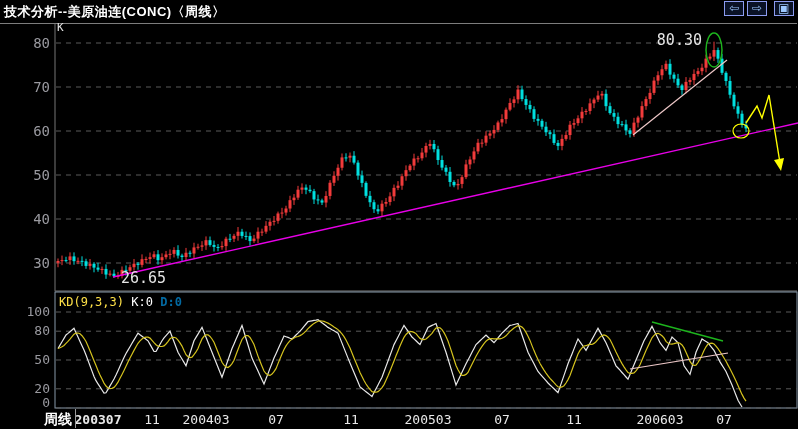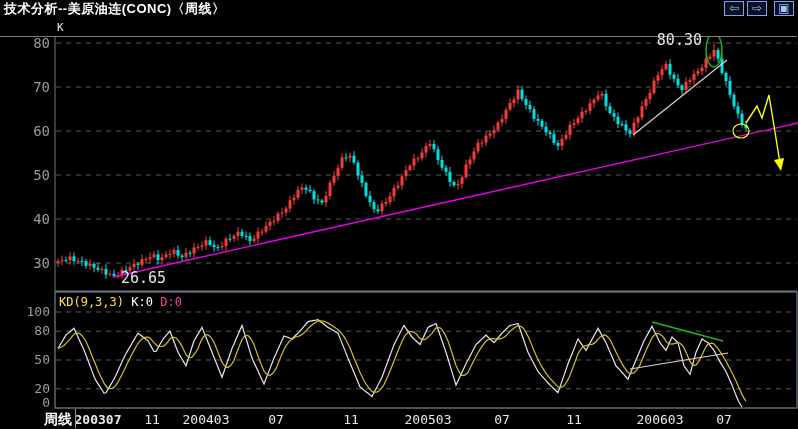--- a/index.html
+++ b/index.html
@@ -1,29 +1,29 @@
 <!DOCTYPE html>
 <html><head>
 <meta charset="utf-8">
 <style>
   html,body{margin:0;padding:0;background:#000;width:798px;height:429px;overflow:hidden;}
   *{box-sizing:border-box;}
   .window{position:relative;width:798px;height:429px;background:#000;border-right:1px solid #787878;border-bottom:1px solid #787878;font-family:"Liberation Sans",sans-serif;}
-  .titlebar{position:absolute;left:0;top:0;width:100%;height:37px;background:#000;border-bottom:1px solid #7d7d7d;display:flex;}
+  .titlebar{position:absolute;left:0;top:0;width:100%;height:24px;background:#000;border-bottom:1px solid #7d7d7d;display:flex;align-items:center;}
   .title{color:#fff;font-size:13px;font-weight:bold;padding-left:4px;letter-spacing:0.5px;white-space:nowrap;}
   .navbtns{position:absolute;right:3px;top:1px;display:flex;gap:3px;}
   .navbtn{width:20px;height:15px;background:#0a1226;border:1px solid #8c9cf0;color:#9cc8ff;font-size:12px;line-height:13px;text-align:center;padding:0;cursor:pointer;font-family:"DejaVu Sans",sans-serif;}
   .navbtn.winbtn{margin-left:4px;}
   svg{position:absolute;left:0;top:0;}
   .lbl{position:absolute;font-family:"DejaVu Sans Mono",monospace;color:#e5e5e5;font-size:15px;white-space:nowrap;}
   .lbl.unit-k{font-size:11px;color:#e6e6e6;}
   .kd-label{position:absolute;left:59px;top:295px;font-family:"DejaVu Sans Mono",monospace;font-size:12px;white-space:nowrap;}
   .kd-label .ind{color:#fde047;}
   .kd-label .kv{color:#ffffff;}
-  .kd-label .dv{color:#ec4899;}
+  .kd-label .dv{color:#0369a1;font-weight:bold;}
   .axis-row{position:absolute;left:0;top:409px;width:798px;height:19px;background:#000;color:#e8e8e8;}
   .axis-row .period{position:absolute;right:726px;top:2px;font-size:14px;color:#ffffff;font-weight:bold;}
   .axis-row .tick{position:absolute;top:3px;transform:translateX(-50%);font-family:"DejaVu Sans Mono",monospace;font-size:13px;color:#e8e8e8;}
   .axis-div{position:absolute;left:75px;top:409px;width:1px;height:19px;background:#9a9a9a;}
 </style>
 </head>
 <body>
 
 <div class="window">
 

